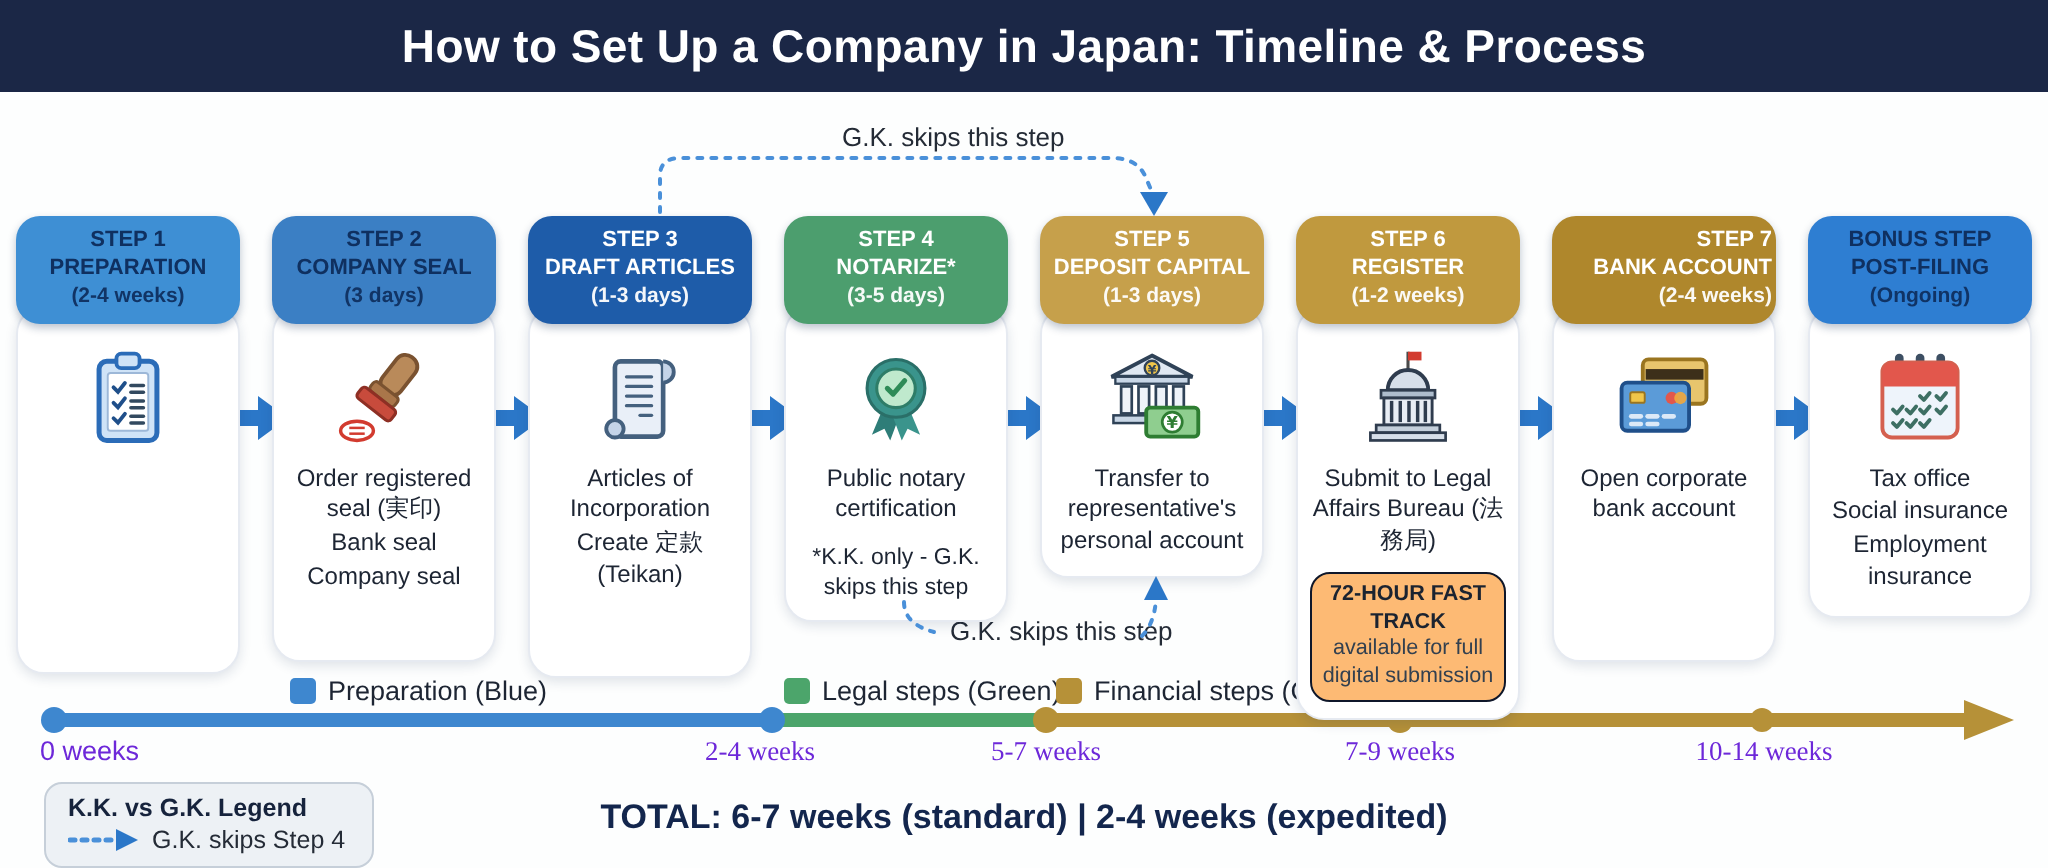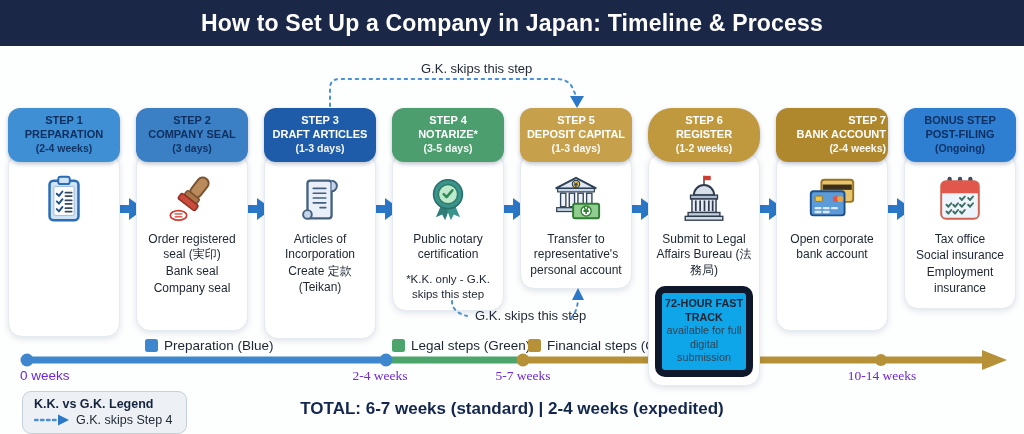--- a/index.html
+++ b/index.html
@@ -25,21 +25,21 @@
   .bod{position:relative;z-index:1;margin-top:-9px;background:#fff;border:1px solid #e6eaf1;
        border-radius:14px;box-shadow:0 2px 6px rgba(25,45,85,.13);
        padding:15px 5px 8px;text-align:center;box-sizing:border-box;}
   .b0{min-height:184px}.b1{min-height:178px}.b2{min-height:186px}.b3{min-height:151px}
   .b4{min-height:136px}.b5{min-height:181px}.b6{min-height:178px}.b7{min-height:156px}
   .ic{height:56px;display:flex;align-items:center;justify-content:center;margin:2px 0 5px;}
   .lines{font-size:12px;font-weight:500;color:#1d2533;line-height:1.32;}
   .ln{display:block;margin:1px 0;}
   .note{display:block;font-size:11.5px;font-weight:500;color:#1d2533;margin-top:9px;line-height:1.3;}
 
-  .fast{margin:7px 1px 0;background:#0ea5e9;border:7px solid #0f172a;border-radius:10px;
+  .fast{margin:7px 1px 0;background:#fdba74;border:1px solid #0f172a;border-radius:10px;
         padding:4px 2px 5px;line-height:1.25;}
   .fast .ft{display:block;font-size:10.8px;font-weight:bold;color:#1b2330;}
   .fast .fb{display:block;font-size:10.8px;font-weight:500;color:#33404f;}
 
   
   .overlay{position:absolute;left:0;top:0;width:1024px;height:434px;pointer-events:none;z-index:5;}
   .skiplabel{position:absolute;font-size:13px;font-weight:500;color:#242b36;white-space:nowrap;}
   .skiplabel.top{left:421px;top:61px;}
   .skiplabel.bottom{left:475px;top:308px;}
 
@@ -234,21 +234,21 @@
       </div>
     </div>
 
     <div class="gap">
       <svg width="34" height="26" viewBox="0 0 34 26">
           <path d="M1 9 h17 V2 L33 13 18 24 v-7 H1 z" fill="#2B77C8"></path>
         </svg>
     </div>
 
     <div class="col">
-      <div class="hdr" style="background: rgb(192, 153, 62); color: rgb(255, 255, 255); border-radius: 24px;">
+      <div class="hdr" style="background: rgb(192, 153, 62); color: rgb(255, 255, 255);">
         <span class="hl">STEP 6</span>
         <span class="hn">REGISTER</span>
         <span class="hd">(1-2 weeks)</span>
       </div>
       <div class="bod b5">
         <div class="ic">
           <svg width="54" height="54" viewBox="0 0 56 56">
             <line x1="28" y1="4" x2="28" y2="13" stroke="#4a4a4a" stroke-width="1.6"></line>
             <path d="M28 4 h7 v4.5 h-7 z" fill="#d23b2f"></path>
             <path d="M17.5 24 a10.5 10.5 0 0 1 21 0 z" fill="#d7dfe9" stroke="#2f3c4e" stroke-width="2"></path>

